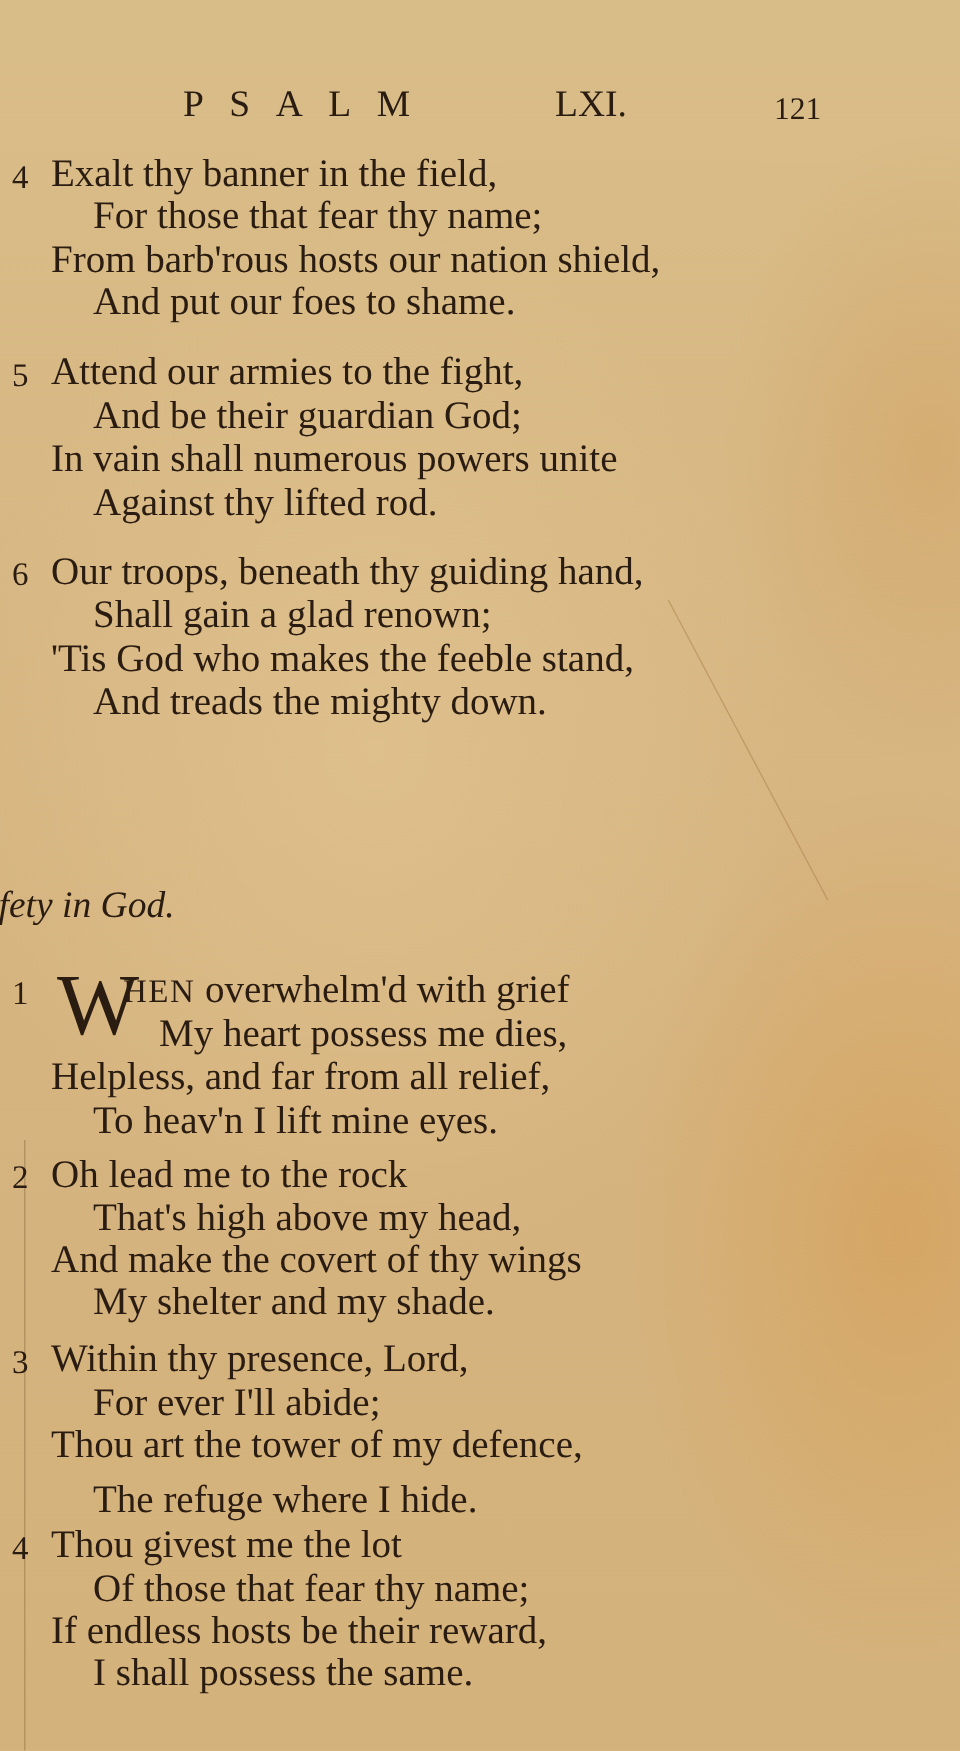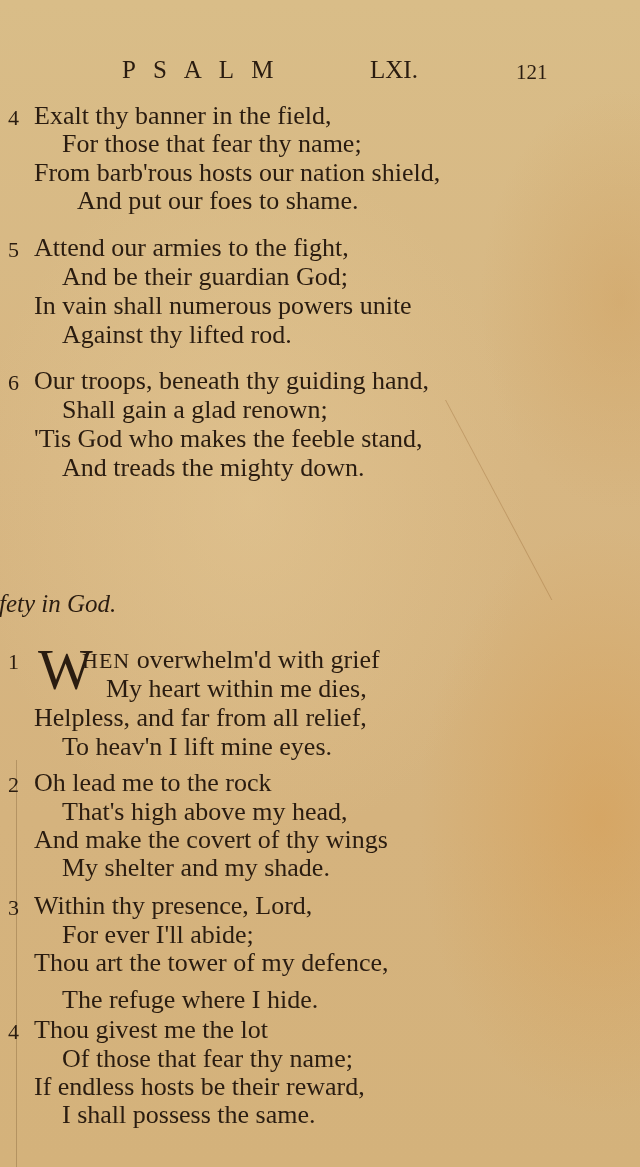--- a/index.html
+++ b/index.html
@@ -76,21 +76,21 @@
     <span class="running-title">PSALM</span>
     <span class="running-numeral">LXI.</span>
     <span class="page-number">121</span>
   </div>
 
   <div class="verse" style="top:101px;">
     <span class="vnum" style="left:8px;top:2px;">4</span>
     <span class="line flush" style="top:0;">Exalt thy banner in the field,</span>
     <span class="line indent" style="top:28px;">For those that fear thy name;</span>
     <span class="line flush" style="top:57px;">From barb'rous hosts our nation shield,</span>
-    <span class="line indent" style="top:85px;margin-left:15px;">And put our foes to shame.</span>
+    <span class="line indent" style="top:85px;">And put our foes to shame.</span>
   </div>
 
   <div class="verse" style="top:233px;">
     <span class="vnum" style="left:8px;top:2px;">5</span>
     <span class="line flush" style="top:0;">Attend our armies to the fight,</span>
     <span class="line indent" style="top:29px;">And be their guardian God;</span>
     <span class="line flush" style="top:58px;">In vain shall numerous powers unite</span>
     <span class="line indent" style="top:87px;text-align:right;">Against thy lifted rod.</span>
   </div>
 
@@ -104,21 +104,21 @@
 
 
   <div class="subtitle">
     <span>Safety in God.</span>
   </div>
 
   <div class="verse" style="top:645px;">
     <span class="vnum" style="left:8px;top:2px;">1</span>
     <span class="dropcap" style="top:-4px;">W</span>
     <span class="line" style="left:82px;top:0;"><span class="smallcaps">HEN</span> <span>overwhelm'd with grief</span></span>
-    <span class="line" style="left:106px;top:29px;">My heart within me dies,</span>
+    <span class="line" style="left:106px;top:29px;">My heart possess me dies,</span>
     <span class="line flush" style="top:58px;">Helpless, and far from all relief,</span>
     <span class="line indent" style="top:87px;">To heav'n I lift mine eyes.</span>
   </div>
 
   <div class="verse" style="top:768px;">
     <span class="vnum" style="left:8px;top:2px;">2</span>
     <span class="line flush" style="top:0;">Oh lead me to the rock</span>
     <span class="line indent" style="top:29px;">That's high above my head,</span>
     <span class="line flush" style="top:57px;">And make the covert of thy wings</span>
     <span class="line indent" style="top:85px;">My shelter and my shade.</span>

